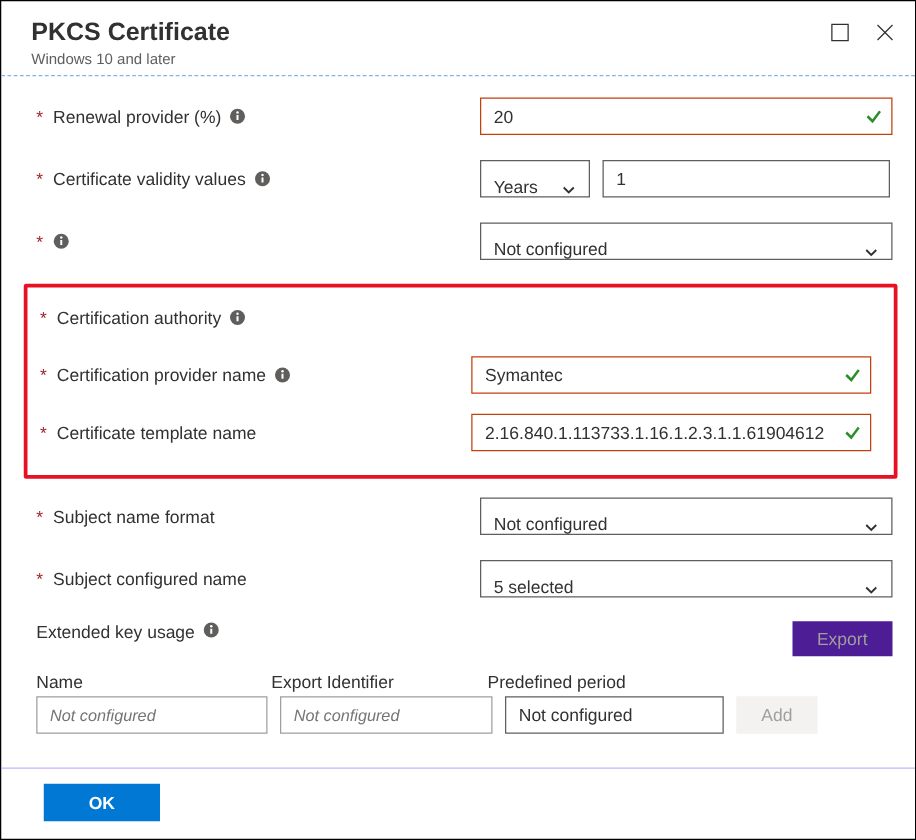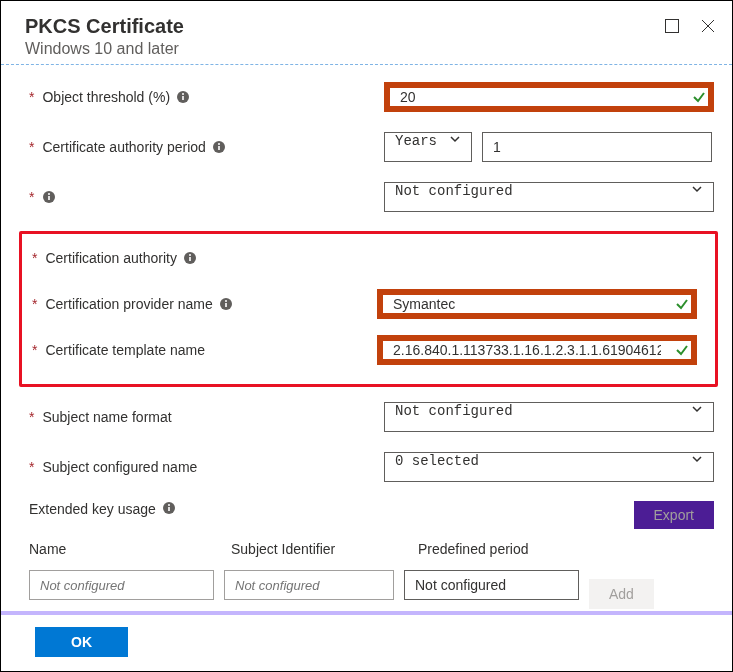--- a/index.html
+++ b/index.html
@@ -20,21 +20,21 @@
     }
     .header {
       padding: 14px 15px 6px 24px;
       display: flex;
       align-items: flex-start;
       justify-content: space-between;
       border-bottom: 1px dashed #7fb4e5;
     }
     .header-left { display: flex; flex-direction: column; }
     .title { font-size: 20px; font-weight: 600; color: #323130; }
-    .subtitle { font-size: 16px; color: #605e5c; margin-top: 2px; }
+    .subtitle { font-size: 12px; color: #605e5c; margin-top: 2px; }
     .header-icons { display: flex; gap: 18px; align-items: center; padding-top:2px; }
     .icon-btn { width: 18px; height: 18px; cursor: pointer; display:flex; align-items:center; justify-content:center; }
     .icon-btn svg { width: 16px; height: 16px; stroke: #323130; stroke-width: 1; fill: none; }
     .scroll-area {
       flex: 1;
       overflow-y: scroll;
       padding: 16px 0 0 28px;
     }
     .scroll-area::-webkit-scrollbar { width: 18px; }
     .scroll-area::-webkit-scrollbar-track { background: #f3f2f1; }
@@ -67,59 +67,59 @@
     .text-input, .select-box, .num-input {
       width: 100%;
       height: 30px;
       border: 1px solid #605e5c;
       padding: 0 30px 0 10px;
       font-size: 14px;
       color: #323130;
       background: #fff;
       outline: none;
     }
-    .text-input.purple { border: 6px solid #c2410c; }
+    .text-input.purple { border: 1px solid #c2410c; }
     .check-suffix {
       position: absolute; right: 8px; top: 50%; transform: translateY(-50%);
       width: 14px; height: 14px;
     }
     .check-suffix svg { width:14px; height:14px; stroke:#2c8f2c; stroke-width:2; fill:none; }
     .select-box {
-      display:flex; align-items:flex-start; justify-content:space-between;
-      padding: 0 10px; cursor: pointer; font-family: Liberation Mono, monospace;
+      display:flex; align-items:flex-end; justify-content:space-between;
+      padding: 0 10px; cursor: pointer;
     }
     .select-box .chev { width:12px; height:12px; }
     .select-box .chev svg { width:12px; height:12px; stroke:#323130; stroke-width:1.5; fill:none;}
     .small-select { width: 88px; flex: none; }
     .num-input { width: 230px; flex:none; }
     .highlight-box {
       border: 3px solid #e81123;
       border-radius: 2px;
       padding: 8px 0 4px 0;
       margin: 0 14px 14px -10px;
     }
     .highlight-box .form-row { margin-bottom: 14px; padding-left:10px;}
     .highlight-box .label-col { width:345px;}
     .section-label { font-size:14px; margin-bottom:14px; display:flex; align-items:flex-start; gap:6px;}
     .eku-row { display:flex; align-items:flex-start; justify-content:space-between; padding-right:18px; margin-bottom:10px;}
     .export-btn {
       background:#4c1d95; color:#a19f9d; border:none; padding:6px 20px; font-size:14px;
       cursor: default;
     }
-    .grid-head { display:flex; gap:17px; padding-right:18px; margin-bottom:4px; }
+    .grid-head { display:flex; gap:3px; padding-right:18px; margin-bottom:4px; }
     .grid-head div { font-size:14px; color:#323130; }
     .col-name { width:185px;}
     .col-oid { width:170px;}
     .col-predef { width:175px;}
     .grid-row { display:flex; gap:10px; padding-right:18px; align-items:center;}
     .grid-input { height:30px; border:1px solid #a19f9d; padding:0 10px; font-size:13px; font-style:italic; color:#605e5c; width:100%;}
     .grid-select { height:30px; border:1px solid #605e5c; display:flex; align-items:center; justify-content:space-between; padding:0 10px; font-size:14px; cursor:pointer;}
-    .add-btn { background:#f3f2f1; color:#a19f9d; border:none; padding:6px 20px; font-size:14px; height:30px; cursor:default;margin-top:18px;}
+    .add-btn { background:#f3f2f1; color:#a19f9d; border:none; padding:6px 20px; font-size:14px; height:30px; cursor:default;}
     .footer {
-      border-top: 4px solid #c4b5fd;
+      border-top: 1px solid #c4b5fd;
       padding: 12px 0 14px 34px;
     }
     .ok-btn {
       background:#0078d4; color:#fff; border:none; padding:7px 36px; font-size:14px; font-weight:600; cursor:pointer;
     }
   </style>
 </head>
 <body>
 
 <div class="panel">
@@ -142,21 +142,21 @@
           </svg>
       </div>
     </div>
   </div>
 
   <div class="scroll-area">
 
     <div class="form-row">
       <div class="label-col">
         <span class="req">*</span>
-        <span>Object threshold (%)</span>
+        <span>Renewal provider (%)</span>
         <span class="info-icon">
           <svg viewBox="0 0 14 14">
               <circle cx="7" cy="7" r="6" fill="#605e5c"></circle>
               <rect x="6.2" y="6" width="1.6" height="4" fill="#fff"></rect>
               <circle cx="7" cy="4" r="1" fill="#fff"></circle>
             </svg>
         </span>
       </div>
       <div class="field-col">
         <div class="input-wrap">
@@ -164,21 +164,21 @@
           <span class="check-suffix"><svg viewBox="0 0 14 14">
                 <polyline points="2,7 6,11 12,3"></polyline>
               </svg></span>
         </div>
       </div>
     </div>
 
     <div class="form-row">
       <div class="label-col">
         <span class="req">*</span>
-        <span>Certificate authority period</span>
+        <span>Certificate validity values</span>
         <span class="info-icon">
           <svg viewBox="0 0 14 14">
               <circle cx="7" cy="7" r="6" fill="#605e5c"></circle>
               <rect x="6.2" y="6" width="1.6" height="4" fill="#fff"></rect>
               <circle cx="7" cy="4" r="1" fill="#fff"></circle>
             </svg>
         </span>
       </div>
       <div class="field-col">
         <div class="select-box small-select">
@@ -282,21 +282,21 @@
       </div>
     </div>
 
     <div class="form-row">
       <div class="label-col">
         <span class="req">*</span>
         <span>Subject configured name</span>
       </div>
       <div class="field-col">
         <div class="select-box" style="flex:1">
-          <span>0 selected</span>
+          <span>5 selected</span>
           <span class="chev"><svg viewBox="0 0 12 12">
                 <polyline points="2,4 6,8 10,4"></polyline>
               </svg></span>
         </div>
       </div>
     </div>
 
     <div class="eku-row">
       <div class="section-label">
         <span>Extended key usage</span>
@@ -306,21 +306,21 @@
               <rect x="6.2" y="6" width="1.6" height="4" fill="#fff"></rect>
               <circle cx="7" cy="4" r="1" fill="#fff"></circle>
             </svg>
         </span>
       </div>
       <button class="export-btn">Export</button>
     </div>
 
     <div class="grid-head">
       <div class="col-name">Name</div>
-      <div class="col-oid">Subject Identifier</div>
+      <div class="col-oid">Export Identifier</div>
       <div class="col-predef">Predefined period</div>
     </div>
 
     <div class="grid-row">
       <div class="col-name"><input class="grid-input" placeholder="Not configured" style=""></div>
       <div class="col-oid"><input class="grid-input" placeholder="Not configured" style=""></div>
       <div class="col-predef">
         <div class="grid-select">
           <span>Not configured</span>
           <span class="chev"><svg viewBox="0 0 12 12">

